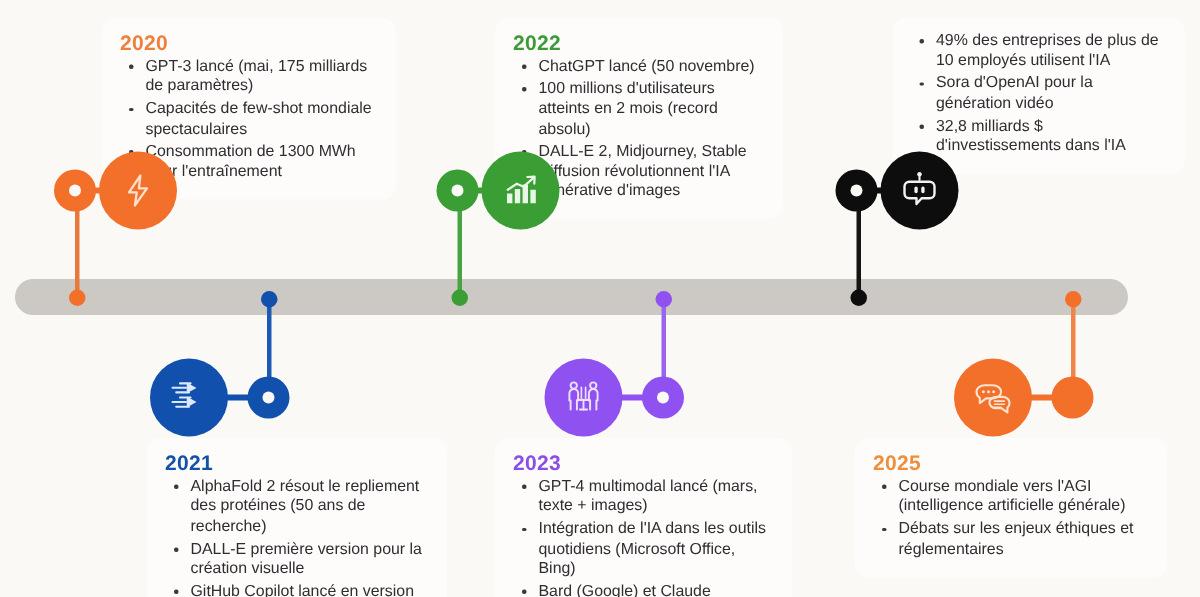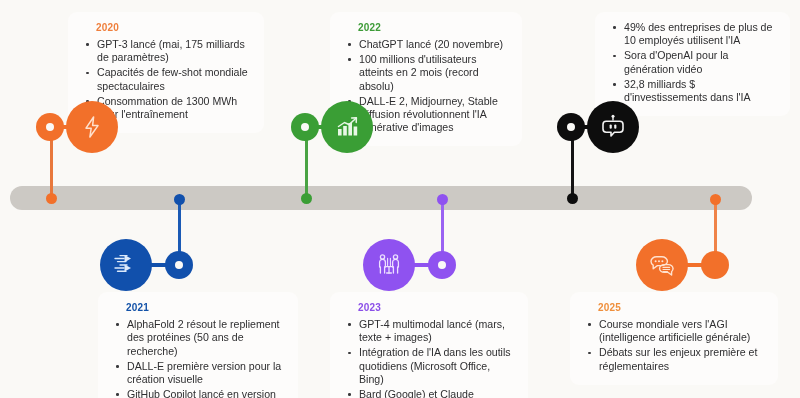--- a/index.html
+++ b/index.html
@@ -33,24 +33,24 @@
 
   
   .card {
     position: absolute;
     background: #fdfcfb;
     border-radius: 9px;
     box-sizing: border-box;
     padding: 9px 12px 10px 12px;
   }
   .year {
-    font-size: 10px;
+    font-size: 14px;
     font-weight: bold;
     letter-spacing: .2px;
-    margin: 0 0 3px 16px;
+    margin: 0 0 3px 0;
     line-height: 14px;
   }
   .card ul {
     margin: 0;
     padding: 0 0 0 15px;
     list-style: none;
   }
   .card li {
     position: relative;
     font-size: 10.6px;
@@ -128,21 +128,21 @@
         <svg class="icon-svg" width="24" height="24" viewBox="0 0 24 24">
           <path d="M13.6 2 L6 13.2 H11.2 L9.9 22 L18 10.6 H12.6 Z" fill="none" stroke="#ffe0cc" stroke-width="1.5" stroke-linejoin="round"></path>
         </svg>
       </span>
     </div>
   </div>
 
   <div class="card" style="left:330px; top:12px; width:192px;">
     <div class="year" style="color:#3d9b37;">2022</div>
     <ul>
-      <li>ChatGPT lancé (20 novembre)</li>
+      <li>ChatGPT lancé (50 novembre)</li>
       <li>100 millions d'utilisateurs atteints en 2 mois (record absolu)</li>
       <li>DALL-E 2, Midjourney, Stable Diffusion révolutionnent l'IA générative d'images</li>
     </ul>
   </div>
   <div class="node">
     <div class="stem" style="left:305px; top:130px; height:70px; background:#49a343;"></div>
     <div class="dot" style="left:301px; top:193px; background:#3a9e35;"></div>
     <div class="hbar" style="left:313px; top:125px; width:22px; background:#3a9e35;"></div>
     <div class="ring hollow" style="left:291px; top:113px; width:28px; height:28px; background:#3a9e35;"></div>
     <div class="big-circle" style="left:321px; top:101px; width:52px; height:52px; background:#3a9e35;">
@@ -241,21 +241,21 @@
           <path d="M11.6 21 H16.4" stroke="#ede0ff" stroke-width="1.3" stroke-linecap="round"></path>
         </svg>
       </span>
     </div>
   </div>
 
   <div class="card" style="left:570px; top:292px; width:208px;">
     <div class="year" style="color:#ef8f3c;">2025</div>
     <ul>
       <li>Course mondiale vers l'AGI (intelligence artificielle générale)</li>
-      <li>Débats sur les enjeux première et réglementaires</li>
+      <li>Débats sur les enjeux éthiques et réglementaires</li>
     </ul>
   </div>
   <div class="node">
     <div class="stem" style="left:714px; top:198px; height:68px; background:#ef8348;"></div>
     <div class="dot" style="left:710px; top:194px; background:#f2702a;"></div>
     <div class="hbar" style="left:686px; top:263px; width:22px; background:#f2702a;"></div>
     <div class="ring" style="left:701px; top:251px; width:28px; height:28px; background:#f2702a;"></div>
     <div class="big-circle" style="left:636px; top:239px; width:52px; height:52px; background:#f2702a;">
       <span>
         <svg class="icon-svg" width="28" height="26" viewBox="0 0 28 26">

